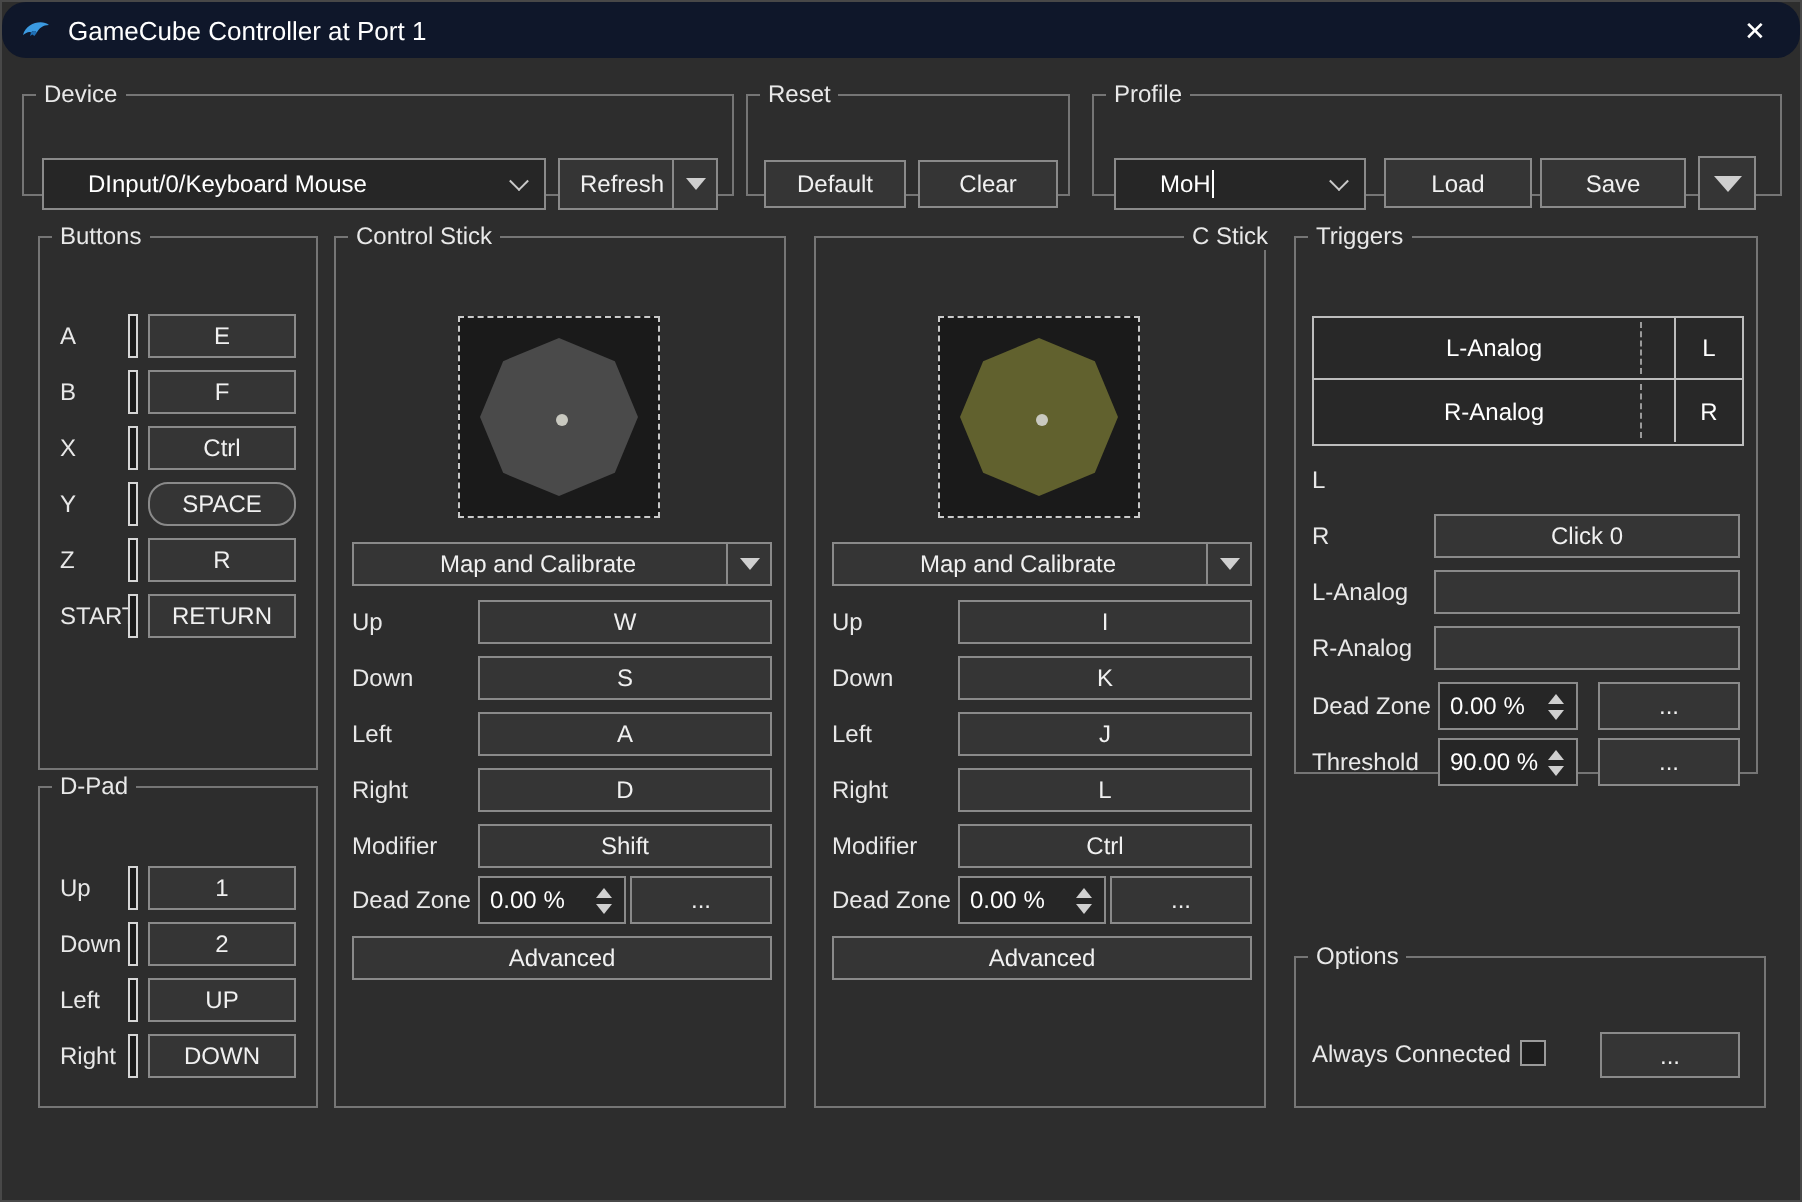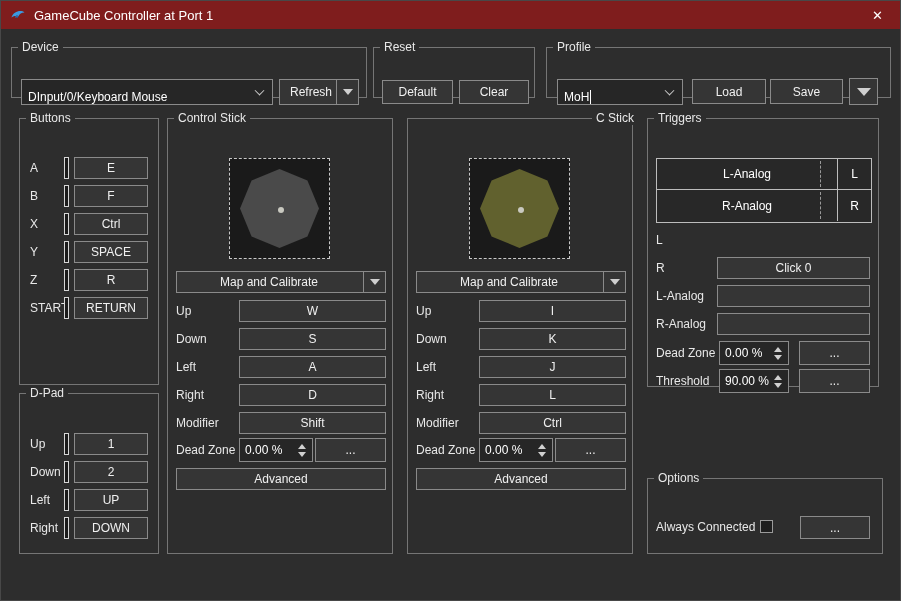--- a/index.html
+++ b/index.html
@@ -6,21 +6,21 @@
   html,body { background:#1a1a1a; }
   #window {
     position: relative; width: 901px; height: 601px;
     background: #2d2d2d; overflow: hidden;
     font-family: "Liberation Sans", sans-serif; font-size: 12px; color: #e8e8e8;
     border: 1px solid #484848;
   }
   
   #titlebar {
     position:absolute; left:0; top:0; width:100%; height:28px;
-    background:#7f1d1d; display:flex; align-items:center;
+    background:#0f172a; display:flex; align-items:center;border-radius:12px;
   }
   #titlebar .app-icon { width:16px; height:16px; margin-left:9px; }
   #titlebar .title { margin-left:8px; font-size:13px; color:#fff; }
   #titlebar .close {
     position:absolute; right:0; top:0; width:45px; height:28px;
     display:flex; align-items:center; justify-content:center;
     color:#fff; font-size:13px; cursor:default;
   }
   
   fieldset.group {
@@ -35,21 +35,21 @@
     position:absolute; background:#353535; border:1px solid #8a8a8a;
     color:#f0f0f0; display:flex; align-items:center; justify-content:center;
     font-size:12px; line-height:1; cursor:default; white-space:nowrap;
   }
   .lbl { position:absolute; line-height:22px; color:#e8e8e8; white-space:nowrap; }
   .indicator {
     position:absolute; width:5px; height:22px; border:1px solid #d6d6d6; background:#1b1b1b;
   }
   .combo {
     position:absolute; background:#262626; border:1px solid #8a8a8a;
-    display:flex; align-items:flex-end; padding:0 6px; color:#fff;
+    display:flex; align-items:center; padding:0 22px; color:#fff;
   }
   .combo .chev {
     position:absolute; right:9px; top:50%; width:7px; height:7px;
     border-right:1.4px solid #c9c9c9; border-bottom:1.4px solid #c9c9c9;
     transform: translateY(-70%) rotate(45deg);
   }
   .caret { display:inline-block; width:1px; height:14px; background:#fff; margin-left:1px; }
   .split-arrow {
     position:absolute; right:0; top:0; bottom:0; width:22px; border-left:1px solid #8a8a8a;
     display:flex; align-items:center; justify-content:center;
@@ -148,21 +148,21 @@
     <div class="indicator" style="left:44px; top:32px;"></div>
     <div class="btn" style="left:54px; top:32px; width:74px; height:22px;">E</div>
     <div class="lbl" style="left:10px; top:60px;">B</div>
     <div class="indicator" style="left:44px; top:60px;"></div>
     <div class="btn" style="left:54px; top:60px; width:74px; height:22px;">F</div>
     <div class="lbl" style="left:10px; top:88px;">X</div>
     <div class="indicator" style="left:44px; top:88px;"></div>
     <div class="btn" style="left:54px; top:88px; width:74px; height:22px;">Ctrl</div>
     <div class="lbl" style="left:10px; top:116px;">Y</div>
     <div class="indicator" style="left:44px; top:116px;"></div>
-    <div class="btn" style="left:54px; top:116px; width:74px; height:22px;">SPACE</div>
+    <div class="btn" style="left:54px; top:116px; width:74px; height:22px;border-radius:10px;">SPACE</div>
     <div class="lbl" style="left:10px; top:144px;">Z</div>
     <div class="indicator" style="left:44px; top:144px;"></div>
     <div class="btn" style="left:54px; top:144px; width:74px; height:22px;">R</div>
     <div class="lbl" style="left:10px; top:172px;">START</div>
     <div class="indicator" style="left:44px; top:172px;"></div>
     <div class="btn" style="left:54px; top:172px; width:74px; height:22px;text-align:right;">RETURN</div>
   </fieldset>
 
   <fieldset class="group" style="left:18px; top:385px; width:140px; height:168px;">
     <legend>D-Pad</legend>

